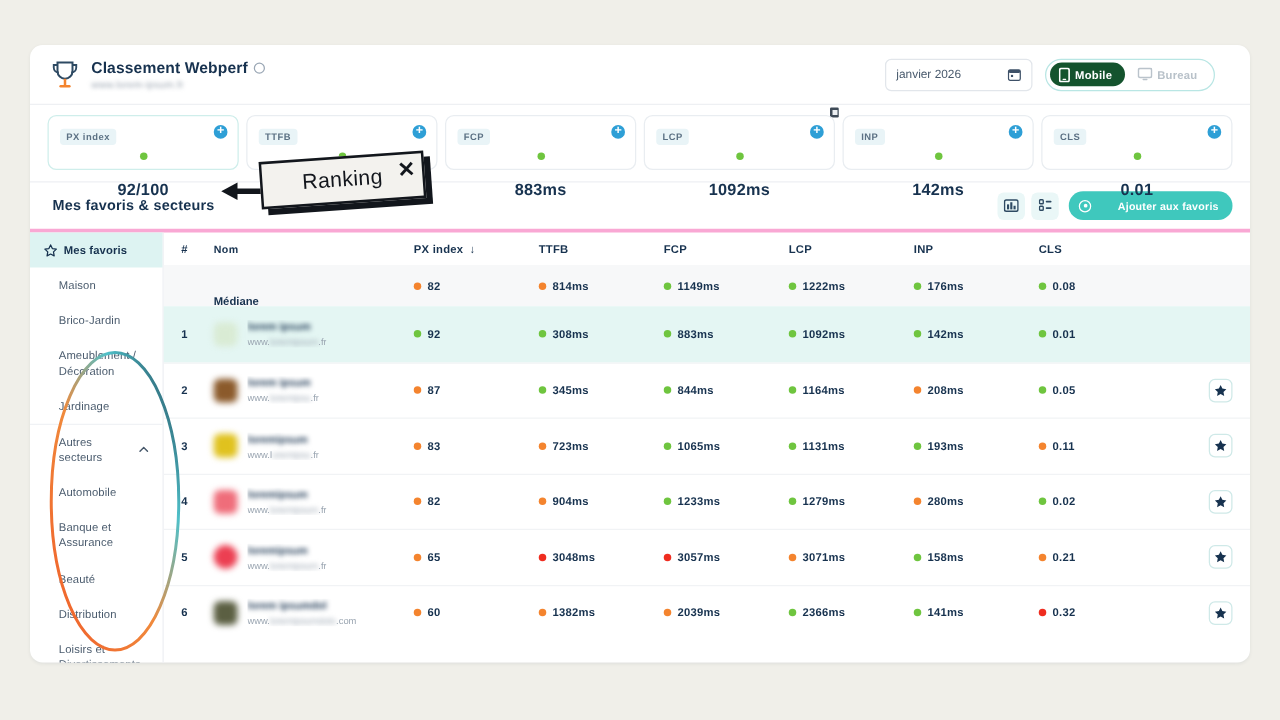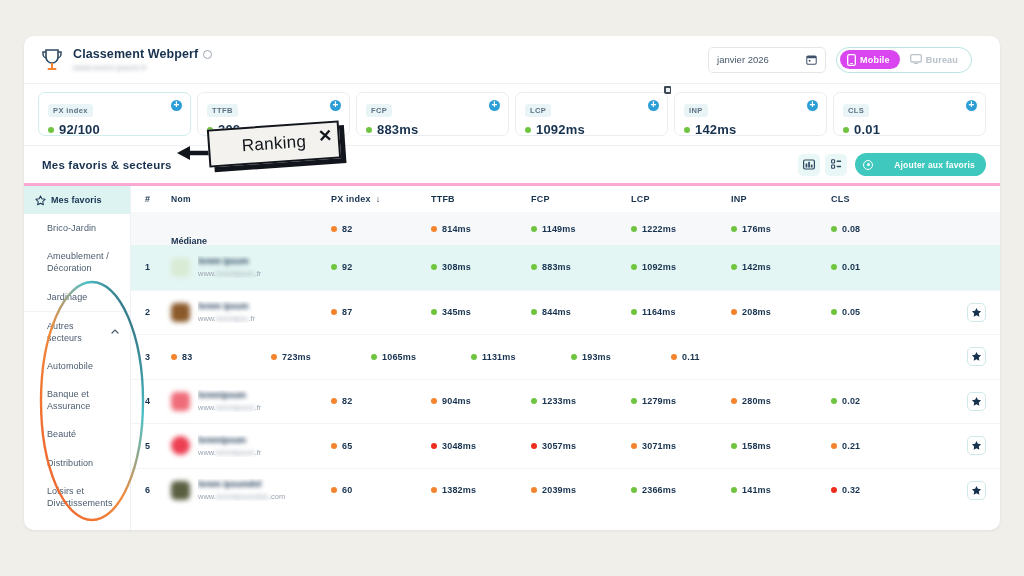--- a/index.html
+++ b/index.html
@@ -65,21 +65,21 @@
   .devtoggle {
     display: flex; align-items: center; gap: 3px;
     border: 1px solid #b9e6e4; border-radius: 16px;
     padding: 3px; height: 26px; background: #fff;
   }
   .dev {
     display: flex; align-items: center; gap: 4px;
     padding: 0 10px 0 7px; height: 19px; border-radius: 14px;
     font-size: 9px; font-weight: bold; letter-spacing: .2px;
   }
-  .dev.on { background: #d946ef; color: #ffffff; }
+  .dev.on { background: #14532d; color: #ffffff; }
   .dev.off { color: #b8c1c9; text-align: right; }
   .dev svg { display: block; }
 
   
   .cards {
     display: flex; gap: 6px;
     padding: 8px 14px 9px 14px;
     background: #ffffff;
     border-bottom: 1px solid #eef0f3;
   }
@@ -95,21 +95,21 @@
     letter-spacing: .4px; font-weight: bold;
   }
   .plus {
     position: absolute; right: 8px; top: 7px;
     width: 11px; height: 11px; border-radius: 50%;
     background: #2e9fd6; color: #fff; font-size: 10px; line-height: 10px;
     text-align: center; font-weight: bold;
   }
   .card-val {
     margin-top: 5px; font-size: 13px; font-weight: bold; color: #17324f;
-    display: flex; align-items: center; gap: 5px; letter-spacing: .2px;
+    display: flex; align-items: center; gap: 16px; letter-spacing: .2px; flex-direction: column;
   }
 
   .dot { width: 6px; height: 6px; border-radius: 50%; display: inline-block; flex:0 0 6px;}
   .g { background: #6fc53f; }
   .o { background: #f4842e; }
   .r { background: #ef2d20; }
 
   
   .secbar {
     height: 40px; display: flex; align-items: center;
@@ -340,20 +340,23 @@
   <div class="body">
 
     <div class="sidebar">
       <div class="side-item active">
         <svg class="star-ico" viewBox="0 0 12 12">
           <path d="M6 1l1.5 3.2L11 4.7 8.5 7.1 9.1 10.6 6 9 2.9 10.6l.6-3.5L1 4.7l3.5-.5z" fill="none" stroke="#17324f" stroke-width="1.1" stroke-linejoin="round"></path>
         </svg>
         <span>Mes favoris</span>
       </div>
       <div class="side-item">
+        <span>Maison</span>
+      </div>
+      <div class="side-item">
         <span>Brico-Jardin</span>
       </div>
       <div class="side-item">
         <span>Ameublement / Décoration</span>
       </div>
       <div class="side-item">
         <span>Jardinage</span>
       </div>
       <div class="side-item group">
         <span>Autres secteurs</span>
@@ -501,20 +504,27 @@
           <div class="starbtn">
             <svg width="11" height="11" viewBox="0 0 12 12">
               <path d="M6 1l1.5 3.2L11 4.7 8.5 7.1 9.1 10.6 6 9 2.9 10.6l.6-3.5L1 4.7l3.5-.5z" fill="#17324f"></path>
             </svg>
           </div>
         </div>
       </div>
 
       <div class="trow line">
         <div class="c-rank">3</div>
+        <div class="c-name">
+          <div class="logo" style="background:#e0c21e"></div>
+          <div class="nm">
+            <div class="n1">loremipsum</div>
+            <div class="n2"><span>www.</span>l<span class="b">oremipsu</span><span>.fr</span></div>
+          </div>
+        </div>
         <div class="c-m">
             <i class="dot o"></i>
             <span>83</span>
           </div>
         <div class="c-m">
             <i class="dot o"></i>
             <span>723ms</span>
           </div>
         <div class="c-m">
             <i class="dot g"></i>

